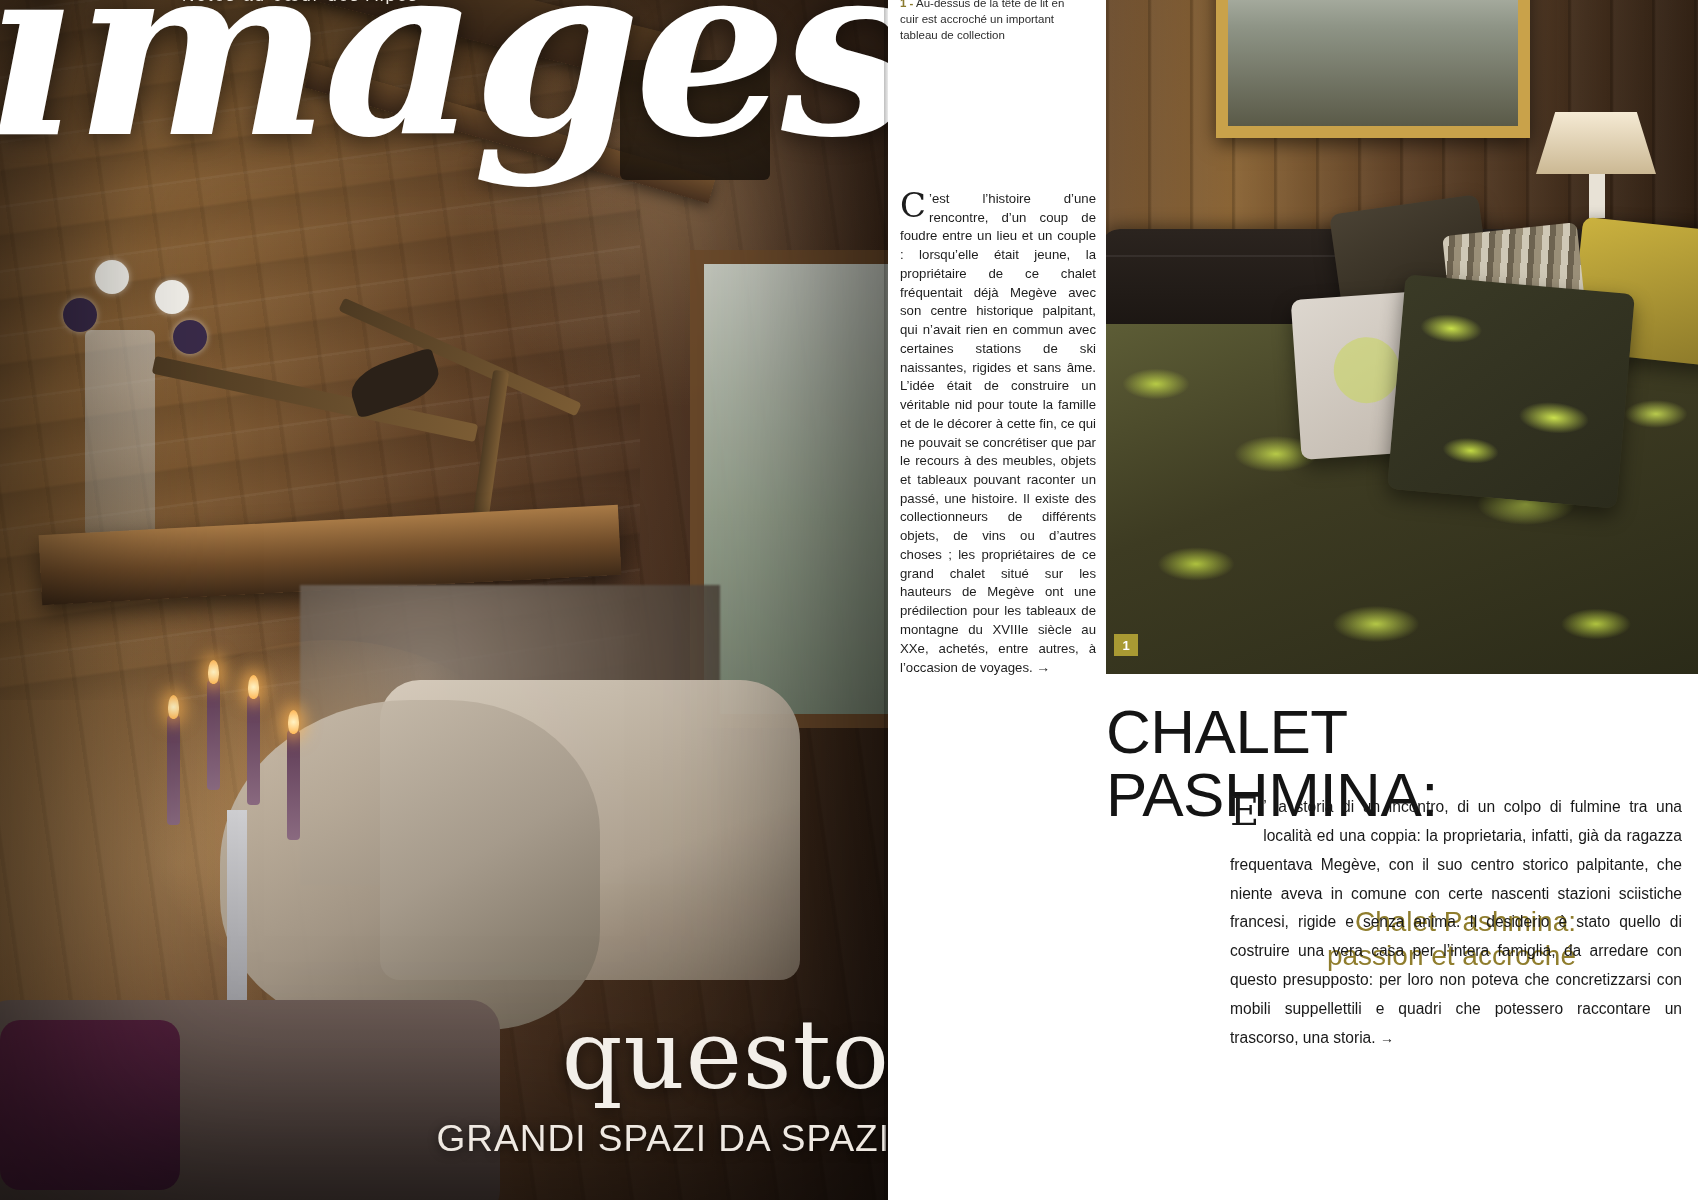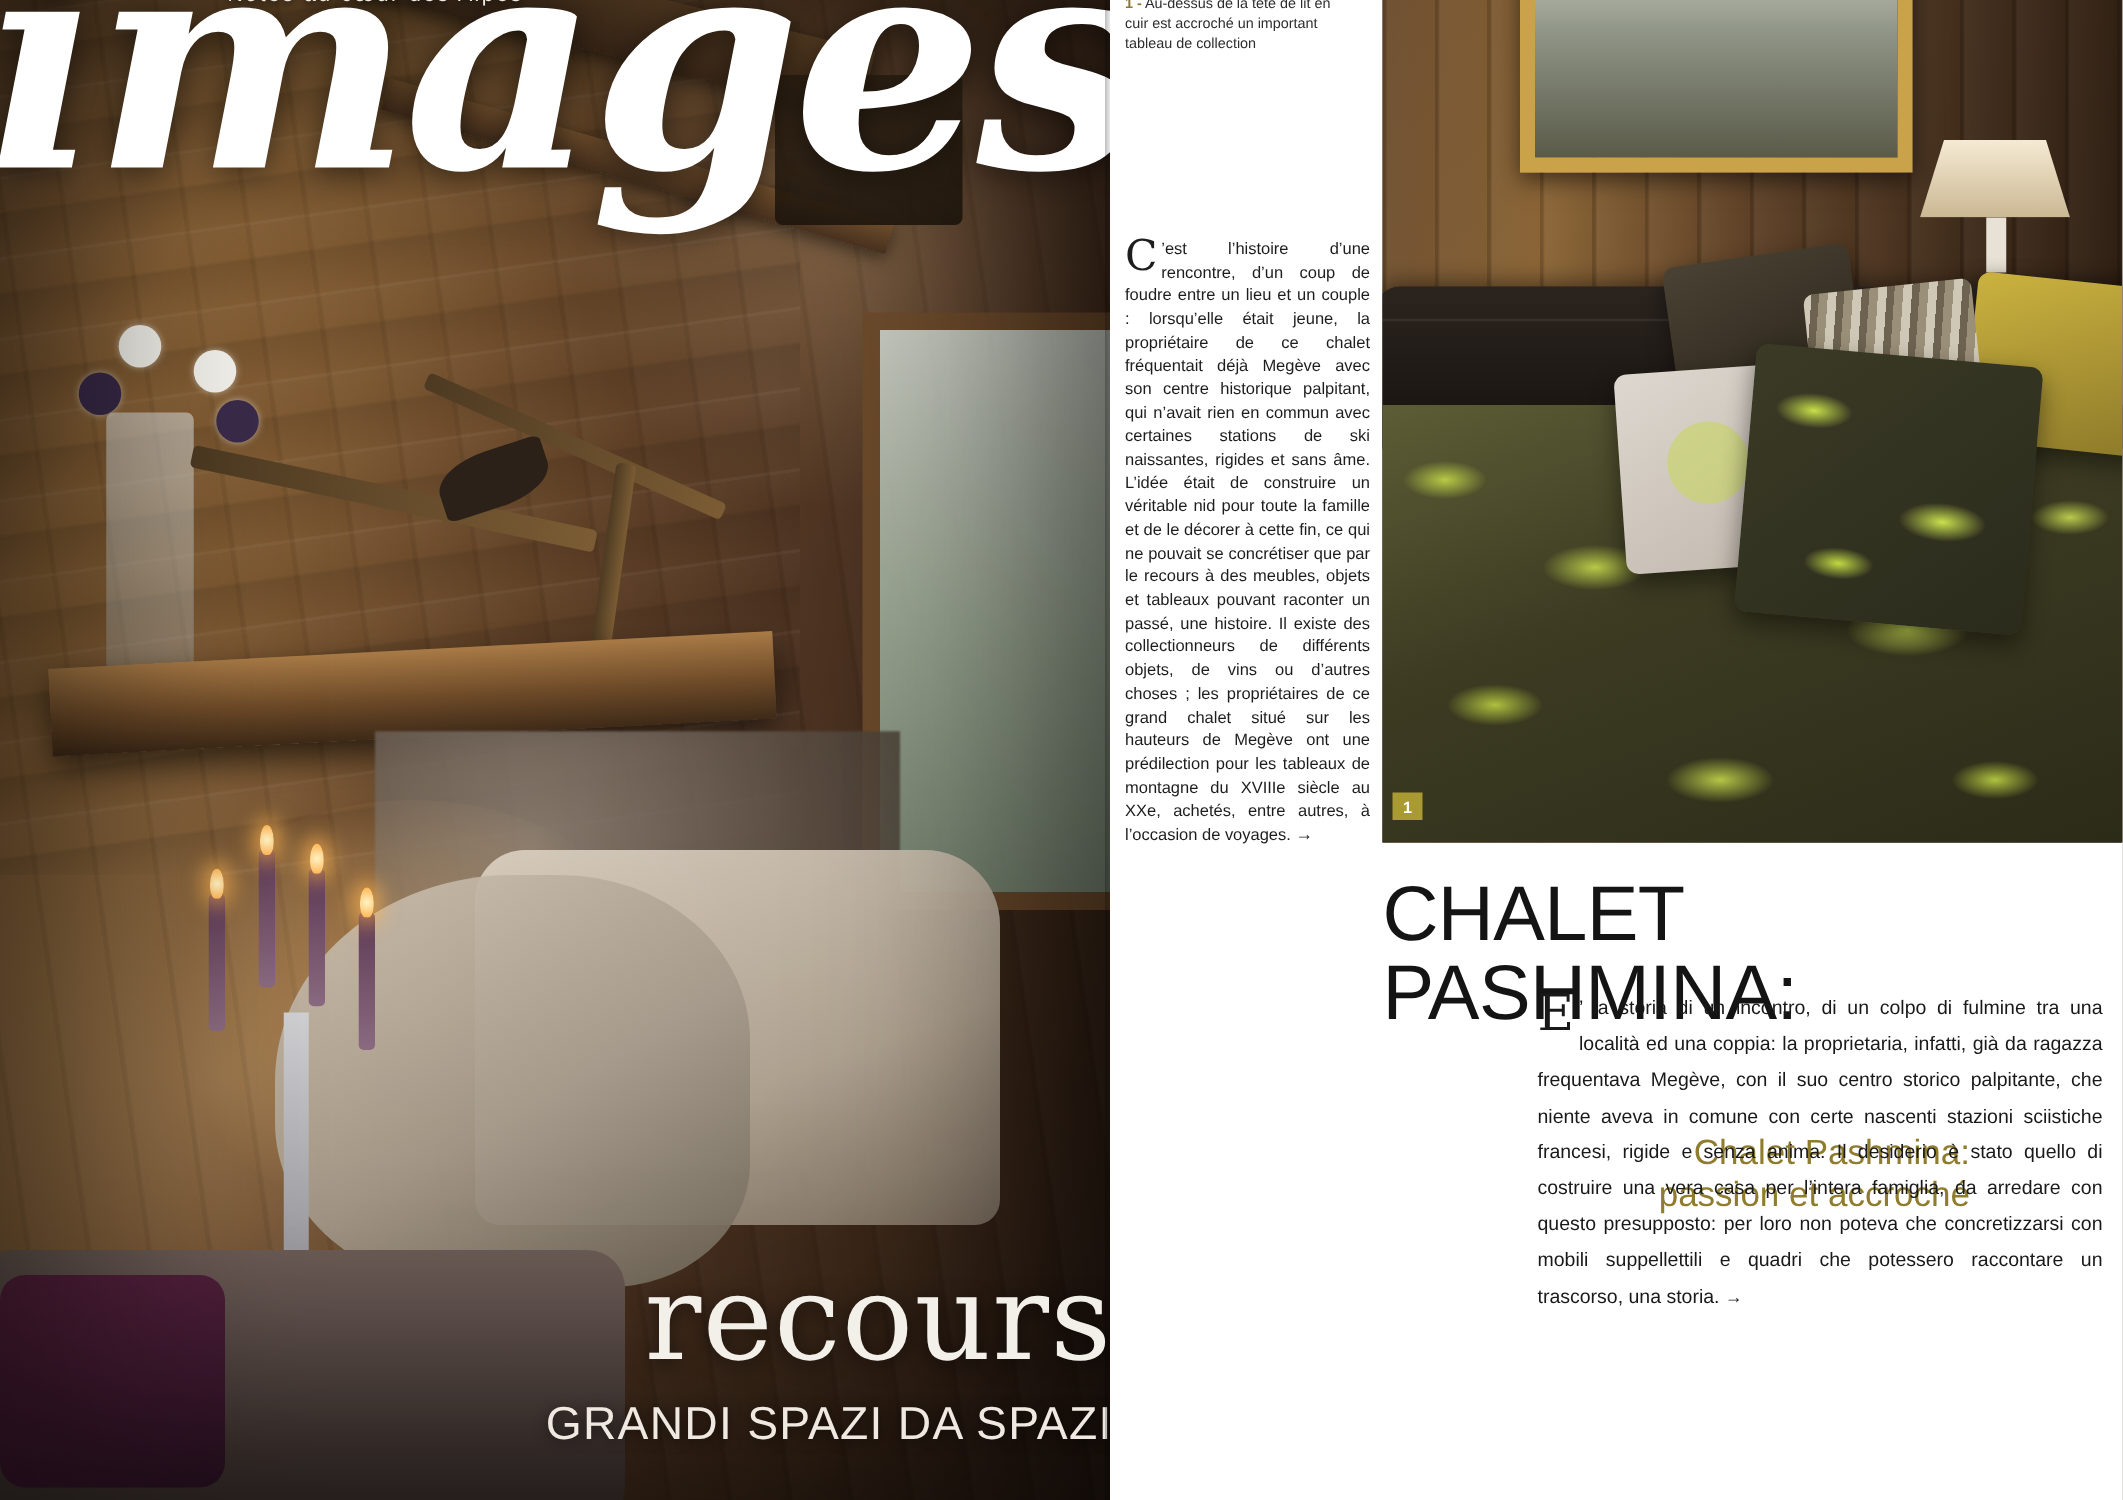--- a/index.html
+++ b/index.html
@@ -180,21 +180,21 @@
         <div class="stem"></div>
         <div class="base"></div>
       </div>
       <div class="sofa"></div>
       <div class="cushion"></div>
       <div class="vignette"></div>
     </div>
 
     <div class="masthead">images</div>
     <div class="masthead-sub">Notes au cœur des Alpes</div>
-    <div class="espaces">recours</div>
+    <div class="espaces">questo</div>
     <div class="espaces-sub">GRANDI SPAZI DA SPAZI</div>
   </div>
 
   <div class="gutter"></div>
 
   <div class="right-page">
 
     <div class="caption">
       <span class="num">1 -</span>
       <span>Au-dessus de la tête de lit en cuir est accroché un important tableau de collection</span>

